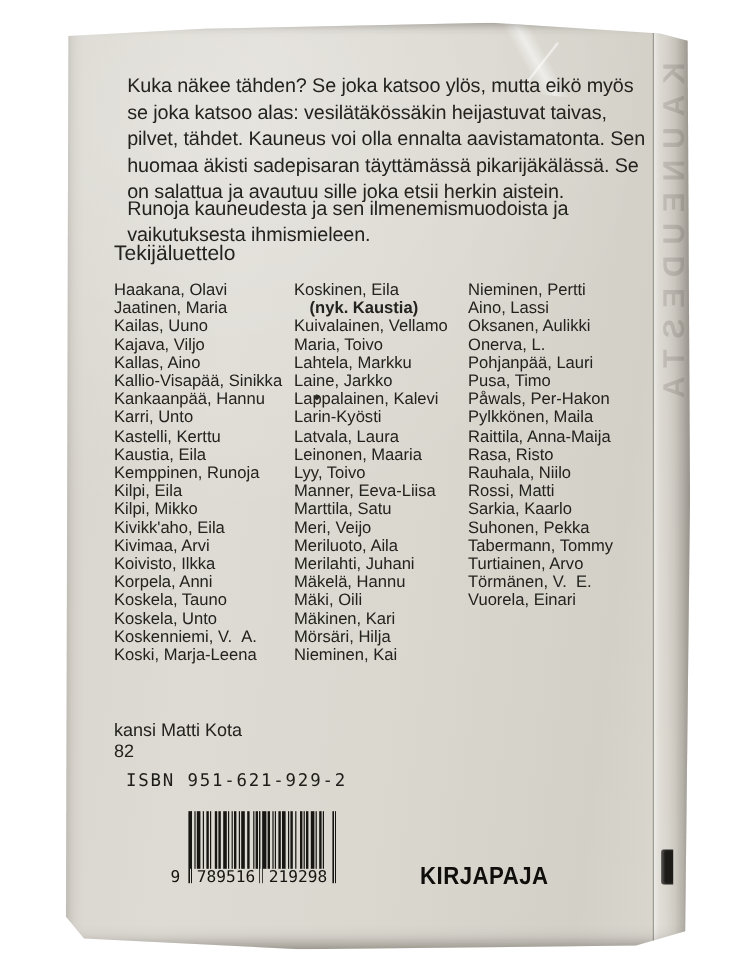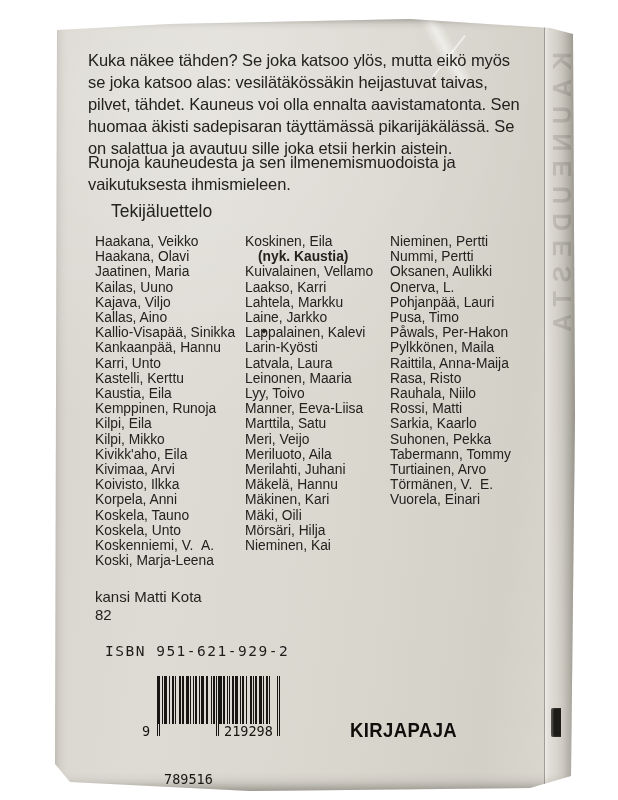--- a/index.html
+++ b/index.html
@@ -19,43 +19,43 @@
                inset -16px 0 20px -10px rgba(70,66,58,.38),
                inset 0 9px 10px -6px rgba(70,66,58,.55),
                inset 0 -12px 14px -8px rgba(70,66,58,.5);}
   .edge-top{position:absolute;left:4px;right:4px;top:0;height:3px;
     background:linear-gradient(180deg,rgba(90,88,82,.5),rgba(90,88,82,0));}
   .spine-strip{position:absolute;left:494px;top:0;width:32px;height:100%;overflow:hidden;
     border-left:1px solid rgba(110,106,98,.35);
     background:linear-gradient(90deg,rgba(255,255,255,.5) 0,rgba(246,244,239,.3) 4px,rgba(214,211,203,.15) 55%,rgba(110,106,98,.28) 100%);}
   .ghost{position:absolute;top:36px;left:3px;writing-mode:vertical-rl;transform:scaleX(-1);
     font-size:25px;font-weight:700;letter-spacing:9px;color:rgba(60,58,52,.16);white-space:nowrap;}
-  .blurb{position:absolute;left:38px;font-size:16.5px;line-height:22px;letter-spacing:-0.1px;}
+  .blurb{position:absolute;left:56px;font-size:16.5px;line-height:22px;letter-spacing:-0.1px;margin-top:12px;}
   .blurb .li{white-space:nowrap;}
-  .heading{position:absolute;left:45px;top:185px;font-size:17.5px;margin-left:16px;}
+  .heading{position:absolute;left:45px;top:185px;font-size:17.5px;}
   .cols{position:absolute;left:45px;top:218px;display:flex;font-size:13.8px;line-height:15.2px;}
   .col{width:150px;}
   .col+.col{width:145px;}
   .col:last-child{width:150px;}
   .col .li{white-space:nowrap;}
   .col .li.indent{padding-left:13px;font-weight:bold;}
-  .credit{position:absolute;left:45px;top:572px;font-size:15px;line-height:18px;}
+  .credit{position:absolute;left:45px;top:584px;font-size:15px;line-height:18px;}
   .isbn{position:absolute;left:55px;top:627px;font-family:"DejaVu Sans Mono",monospace;
     font-size:14.5px;letter-spacing:1.5px;color:#1d1c19;}
   .barcode{position:absolute;left:108px;top:660px;width:124px;height:66px;}
   .bars{position:absolute;left:0;top:0;height:48px;white-space:nowrap;font-size:0;}
   .bars .b{display:inline-block;height:48px;background:#171612;vertical-align:top;}
   .bars .s{display:inline-block;height:48px;vertical-align:top;}
   .guard{position:absolute;top:0;width:3px;height:60px;
     background:linear-gradient(90deg,#171612 0 1px,rgba(0,0,0,0) 1px 2px,#171612 2px 3px);}
   .bc-digits{position:absolute;top:47px;left:-16px;width:150px;
     font-family:"DejaVu Sans Mono",monospace;font-size:13.5px;color:#15140f;}
   .bc-digits span{position:absolute;top:0;}
   .bc-d0{left:0;}
-  .bc-d1{left:22px;margin-top:48px;}
+  .bc-d1{left:22px;}
   .bc-d2{left:82px;}
   .logo{position:absolute;left:300px;top:702px;font-size:18.5px;font-weight:800;
     letter-spacing:0.4px;color:#0f0e0b;transform:scaleY(1.12);transform-origin:top left;
     font-family:"Liberation Sans",sans-serif;}
   .spine-mark{position:absolute;left:501px;top:692px;width:10px;height:29px;background:#1b1a16;
     border-radius:2px 0 0 2px;box-shadow:inset 2px 0 2px rgba(255,255,255,.25);}
   .speck{position:absolute;left:212px;top:313px;width:4px;height:4px;background:#2c2a25;
     transform:rotate(45deg);border-radius:1px;}
   .scuff1{position:absolute;left:340px;top:2px;width:110px;height:60px;pointer-events:none;
     background:linear-gradient(55deg,rgba(255,255,255,0) 42%,rgba(255,255,255,.55) 50%,rgba(255,255,255,0) 58%);
@@ -83,21 +83,20 @@
 
     <div class="blurb" style="top:135px">
         <div class="li">Runoja kauneudesta ja sen ilmenemismuodoista ja</div>
         <div class="li">vaikutuksesta ihmismieleen.</div>
       </div>
 
     <div class="heading">Tekijäluettelo</div>
 
     <div class="cols">
       <div class="col">
-          <div class="li">Haakana, Veikko</div>
           <div class="li">Haakana, Olavi</div>
           <div class="li">Jaatinen, Maria</div>
           <div class="li">Kailas, Uuno</div>
           <div class="li">Kajava, Viljo</div>
           <div class="li">Kallas, Aino</div>
           <div class="li">Kallio-Visapää, Sinikka</div>
           <div class="li">Kankaanpää, Hannu</div>
           <div class="li">Karri, Unto</div>
           <div class="li">Kastelli, Kerttu</div>
           <div class="li">Kaustia, Eila</div>
@@ -110,42 +109,42 @@
           <div class="li">Korpela, Anni</div>
           <div class="li">Koskela, Tauno</div>
           <div class="li">Koskela, Unto</div>
           <div class="li">Koskenniemi, V.&nbsp;&nbsp;A.</div>
           <div class="li">Koski, Marja-Leena</div>
         </div>
       <div class="col">
           <div class="li">Koskinen, Eila</div>
           <div class="li indent">(nyk. Kaustia)</div>
           <div class="li">Kuivalainen, Vellamo</div>
-          <div class="li">Laakso, Karri</div>
+          <div class="li">Maria, Toivo</div>
           <div class="li">Lahtela, Markku</div>
           <div class="li">Laine, Jarkko</div>
           <div class="li">Lappalainen, Kalevi</div>
           <div class="li">Larin-Kyösti</div>
           <div class="li">Latvala, Laura</div>
           <div class="li">Leinonen, Maaria</div>
           <div class="li">Lyy, Toivo</div>
           <div class="li">Manner, Eeva-Liisa</div>
           <div class="li">Marttila, Satu</div>
           <div class="li">Meri, Veijo</div>
           <div class="li">Meriluoto, Aila</div>
           <div class="li">Merilahti, Juhani</div>
           <div class="li">Mäkelä, Hannu</div>
+          <div class="li">Mäki, Oili</div>
           <div class="li">Mäkinen, Kari</div>
-          <div class="li">Mäki, Oili</div>
           <div class="li">Mörsäri, Hilja</div>
           <div class="li">Nieminen, Kai</div>
         </div>
       <div class="col">
           <div class="li">Nieminen, Pertti</div>
-          <div class="li">Nummi, Pertti</div>
+          <div class="li">Aino, Lassi</div>
           <div class="li">Oksanen, Aulikki</div>
           <div class="li">Onerva, L.</div>
           <div class="li">Pohjanpää, Lauri</div>
           <div class="li">Pusa, Timo</div>
           <div class="li">Påwals, Per-Hakon</div>
           <div class="li">Pylkkönen, Maila</div>
           <div class="li">Raittila, Anna-Maija</div>
           <div class="li">Rasa, Risto</div>
           <div class="li">Rauhala, Niilo</div>
           <div class="li">Rossi, Matti</div>

